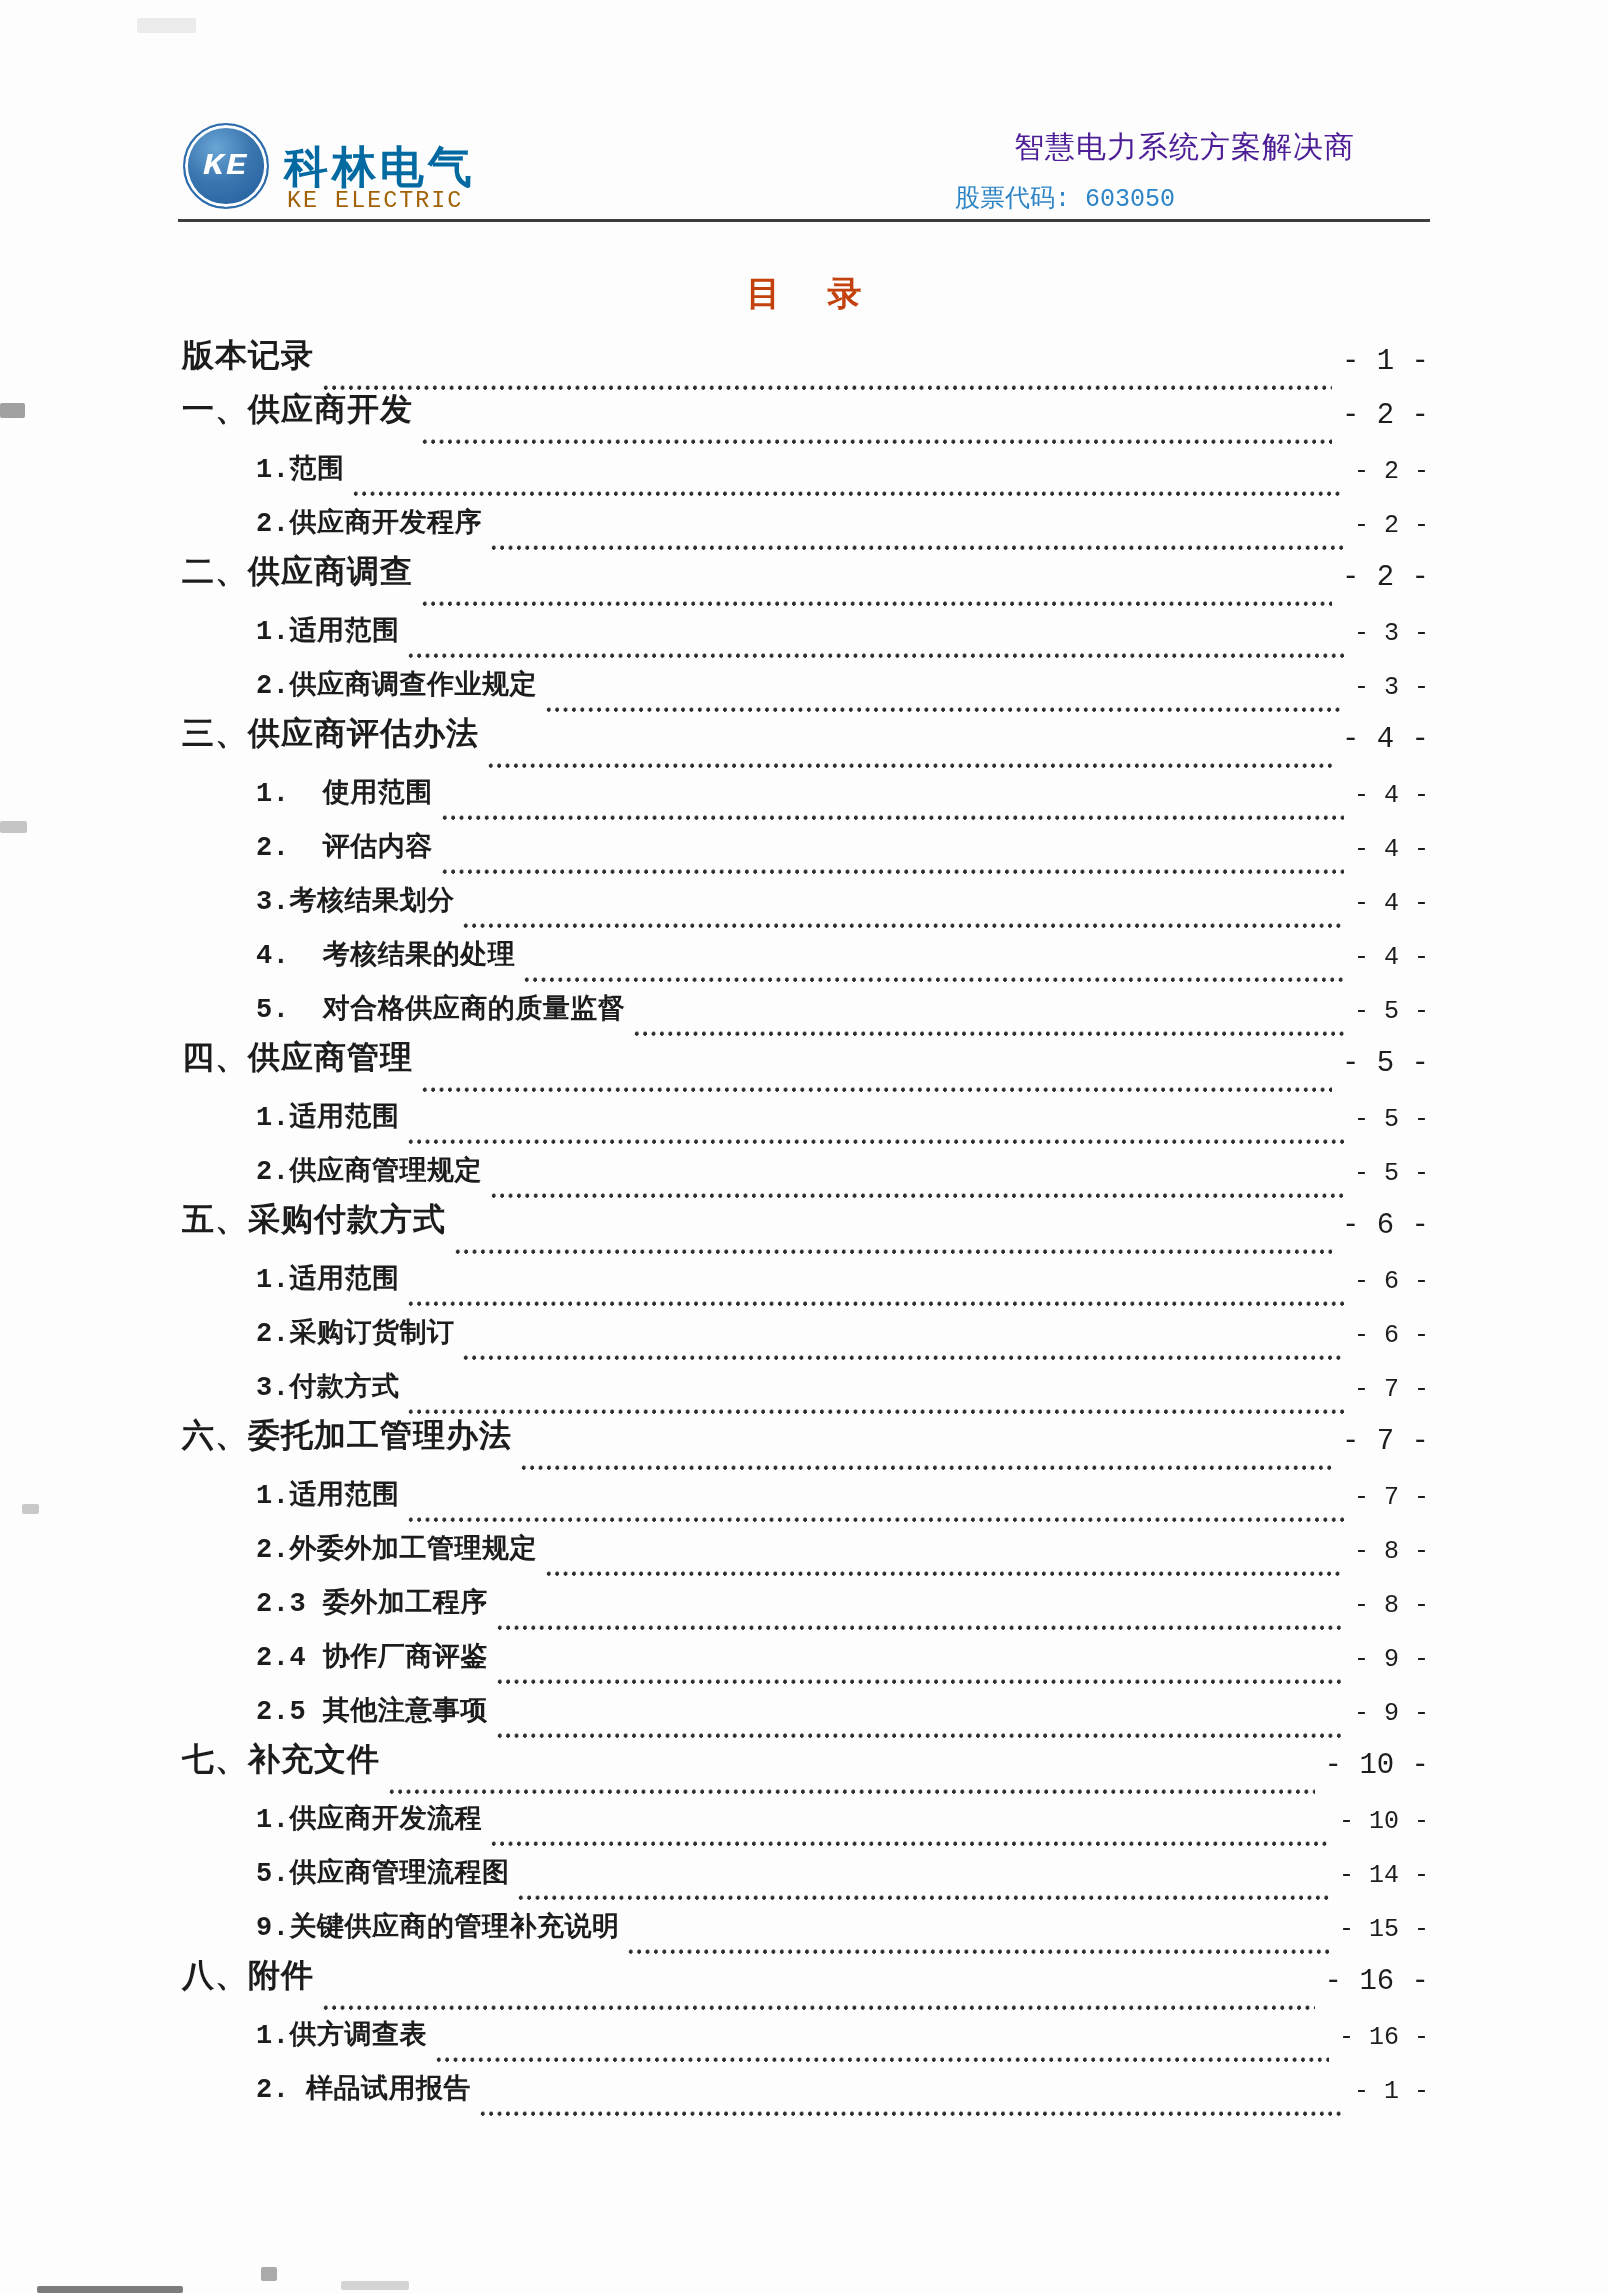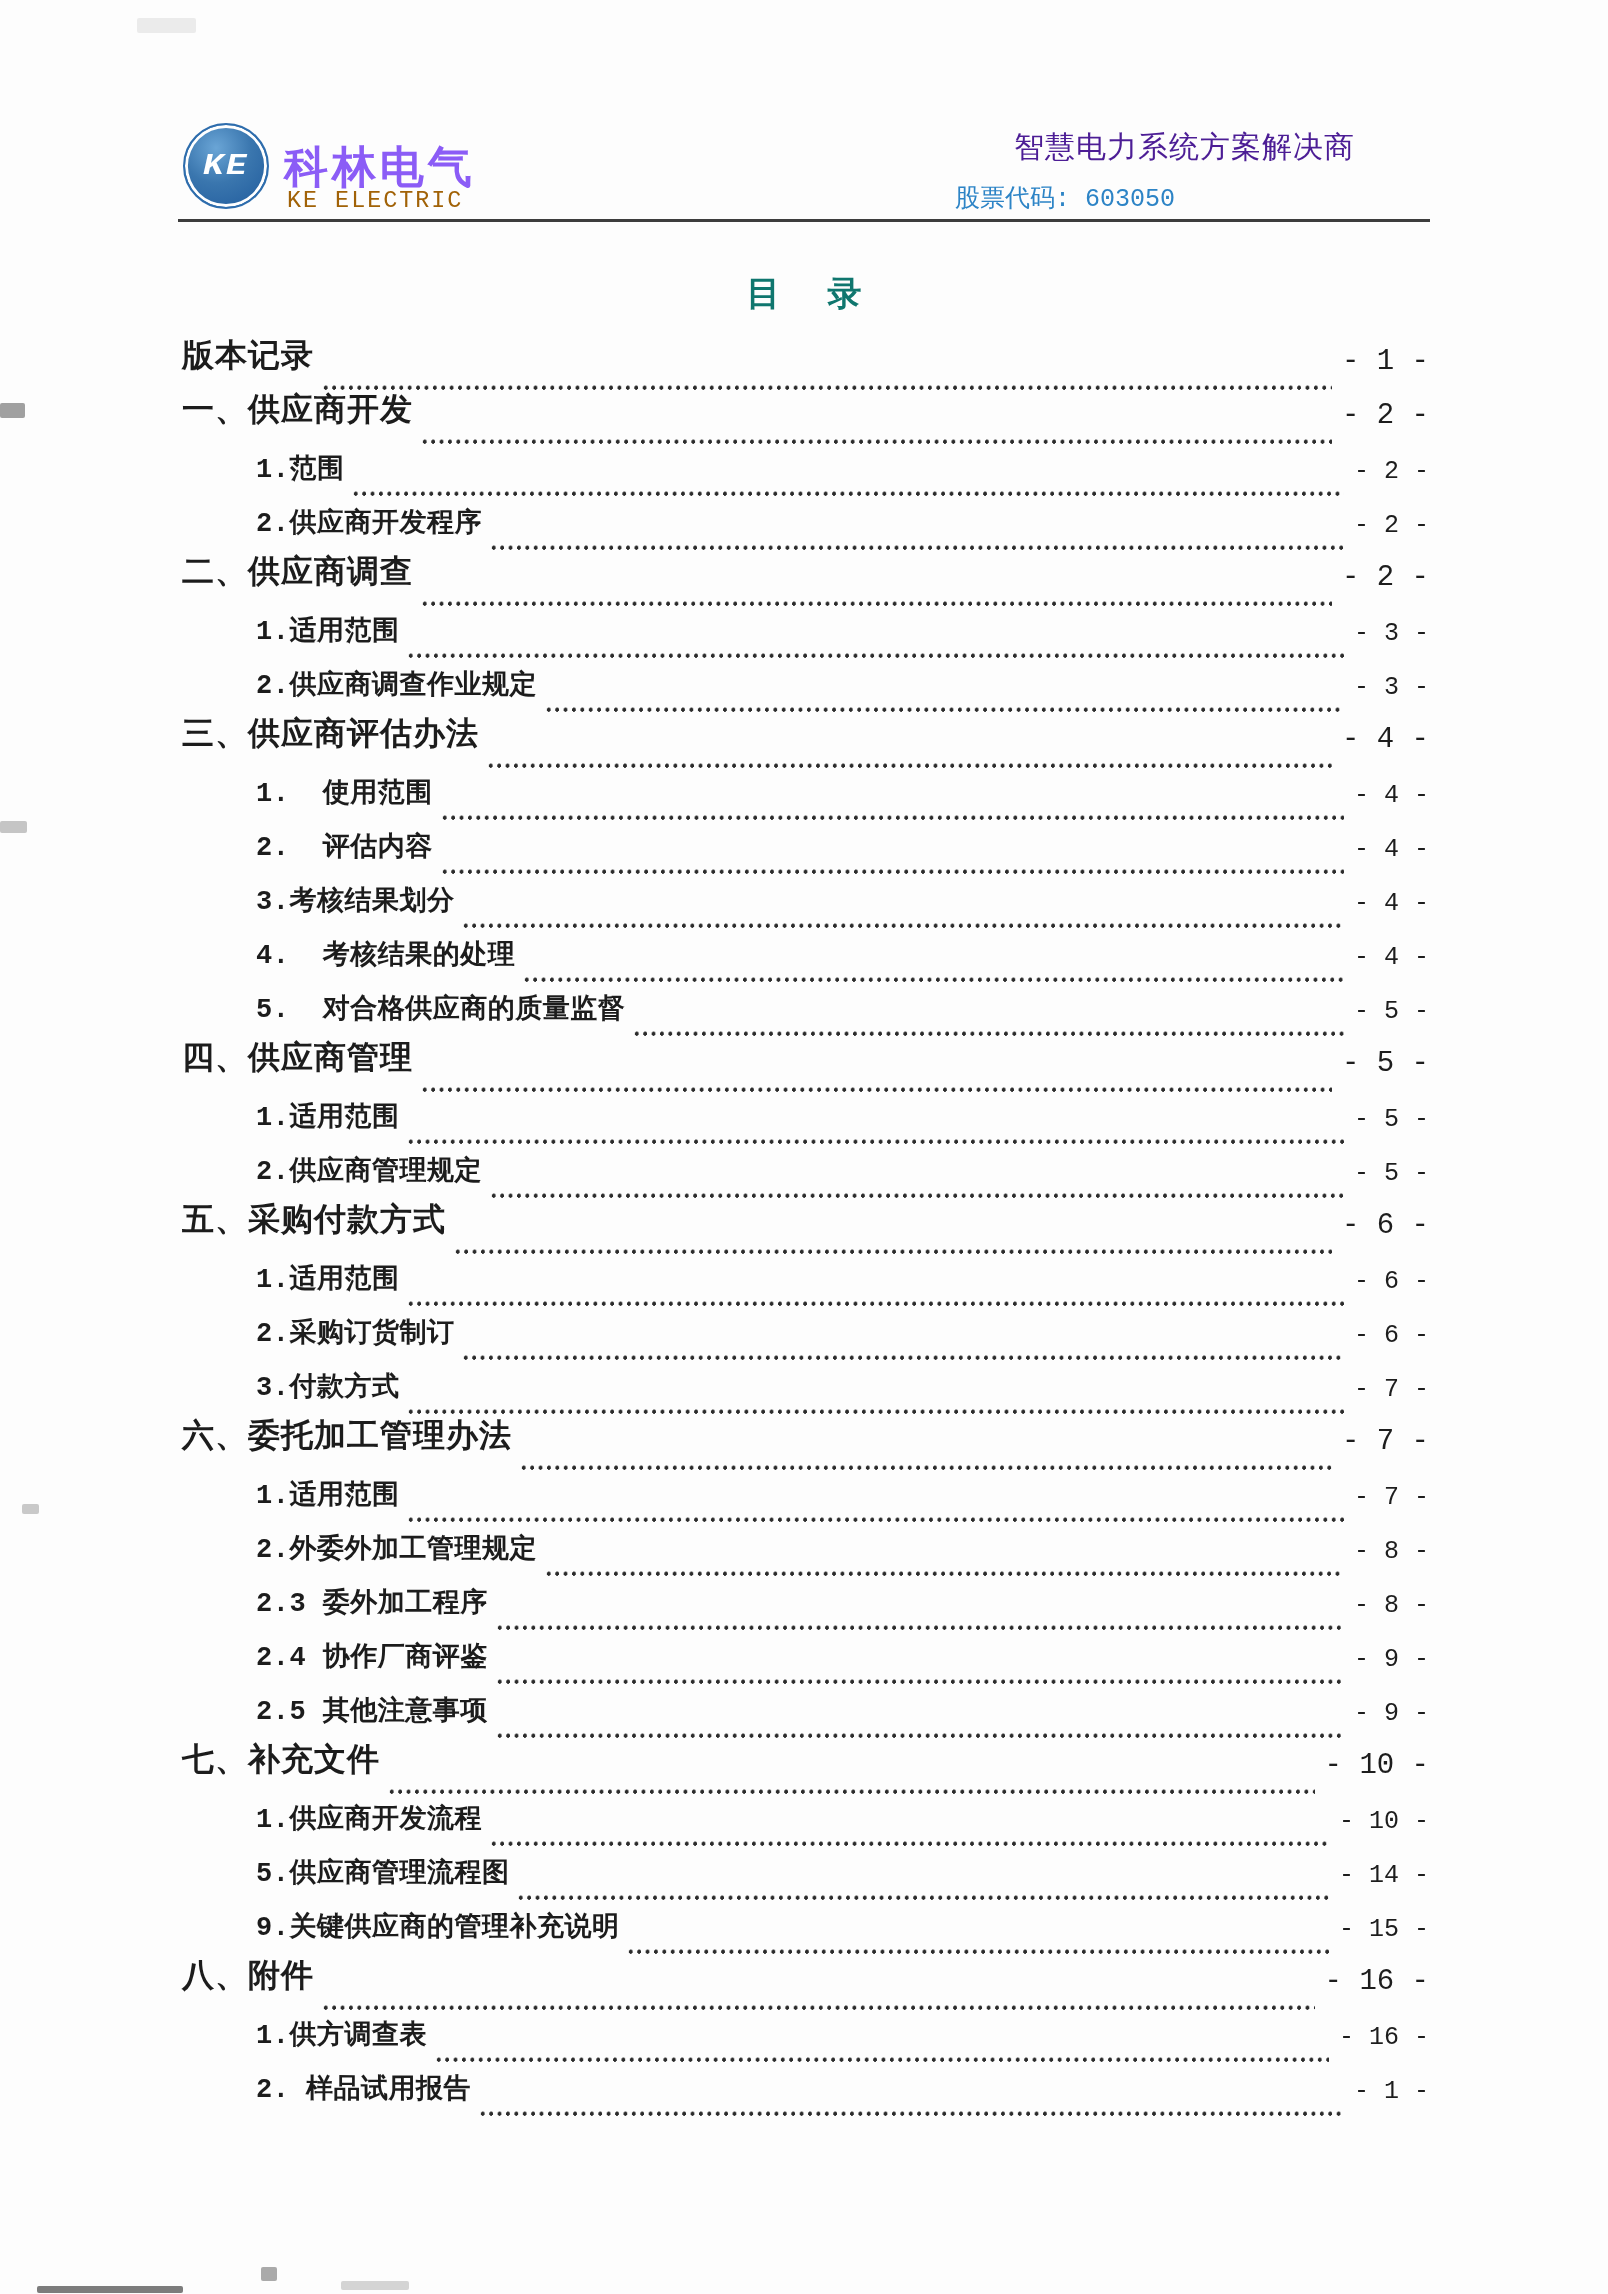--- a/index.html
+++ b/index.html
@@ -22,21 +22,21 @@
     display:flex;align-items:center;justify-content:center;
   }
   .logo-monogram{
     color:#fff;font-weight:700;font-style:italic;
     font-size:30px;letter-spacing:2px;
     transform:scaleX(1.15);
   }
   .company-cn{
     position:absolute;left:284px;top:138px;
     font-size:44px;font-weight:700;letter-spacing:3.9px;
-    color:#8b5cf6;white-space:pre;
+    color:#0369a1;white-space:pre;
   }
   .company-en{
     position:absolute;left:287px;top:188px;
     font-size:23.4px;font-weight:400;letter-spacing:2px;
     color:#a16207;white-space:pre;
   }
   .tagline{
     position:absolute;left:1014px;top:127px;
     font-size:30px;font-weight:400;letter-spacing:1px;
     color:#4c1d95;white-space:pre;
@@ -48,21 +48,21 @@
   }
   .header-rule{
     position:absolute;left:178px;top:219px;
     width:1252px;height:2.9px;background:#3d3d3d;
   }
 
   
   .toc-title{
     position:absolute;left:182px;top:271px;width:1246px;
     text-align:center;font-size:34px;font-weight:700;
-    letter-spacing:2px;white-space:pre;color:#0f766e;
+    letter-spacing:2px;white-space:pre;color:#c2410c;
   }
   .toc-list{
     position:absolute;left:0;top:324px;right:179px;
   }
   .toc-row{
     display:flex;align-items:flex-end;height:54px;
   }
   .toc-row.lvl1{margin-left:182px;}
   .toc-row.lvl2{margin-left:256px;}
   .toc-label{white-space:pre;color:#1c1c1c;}

